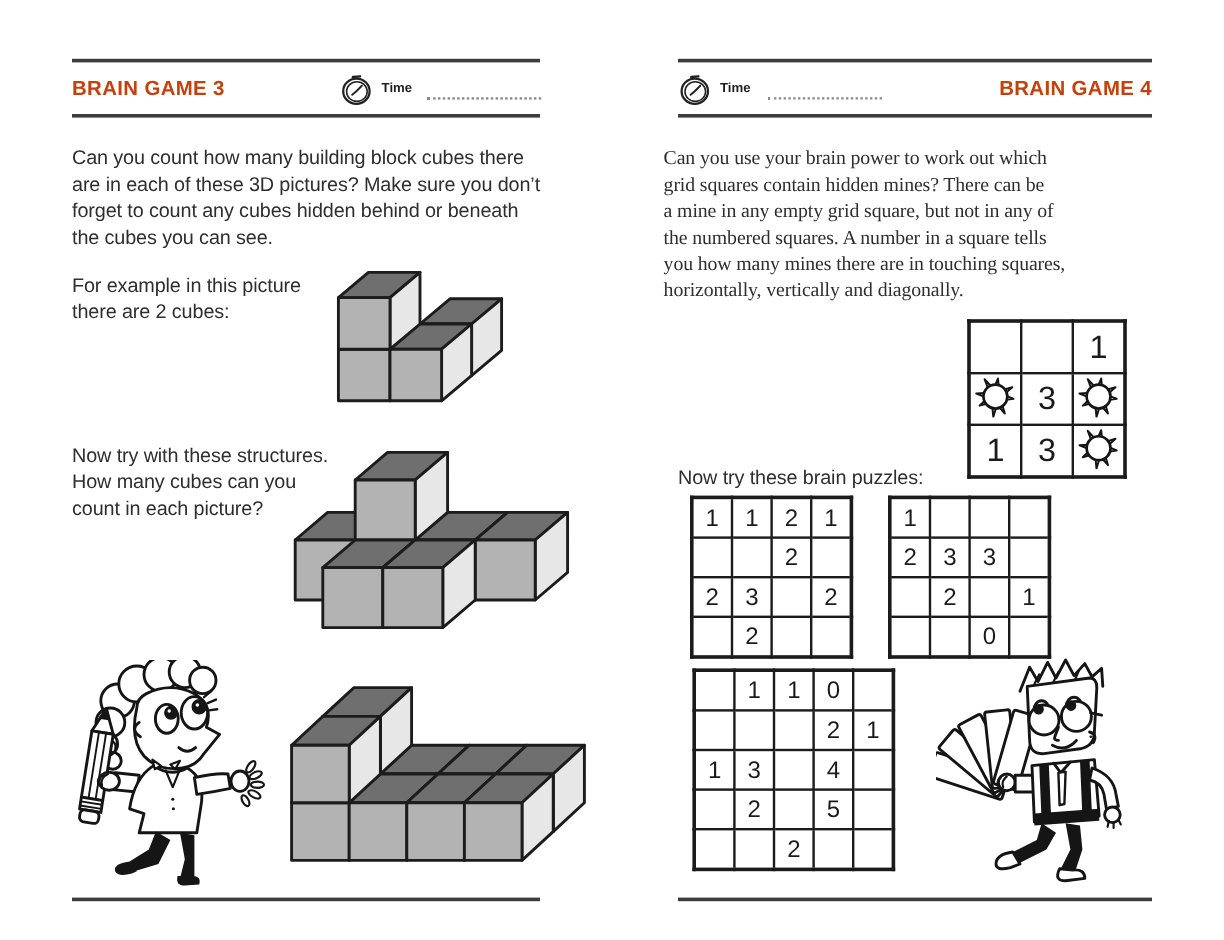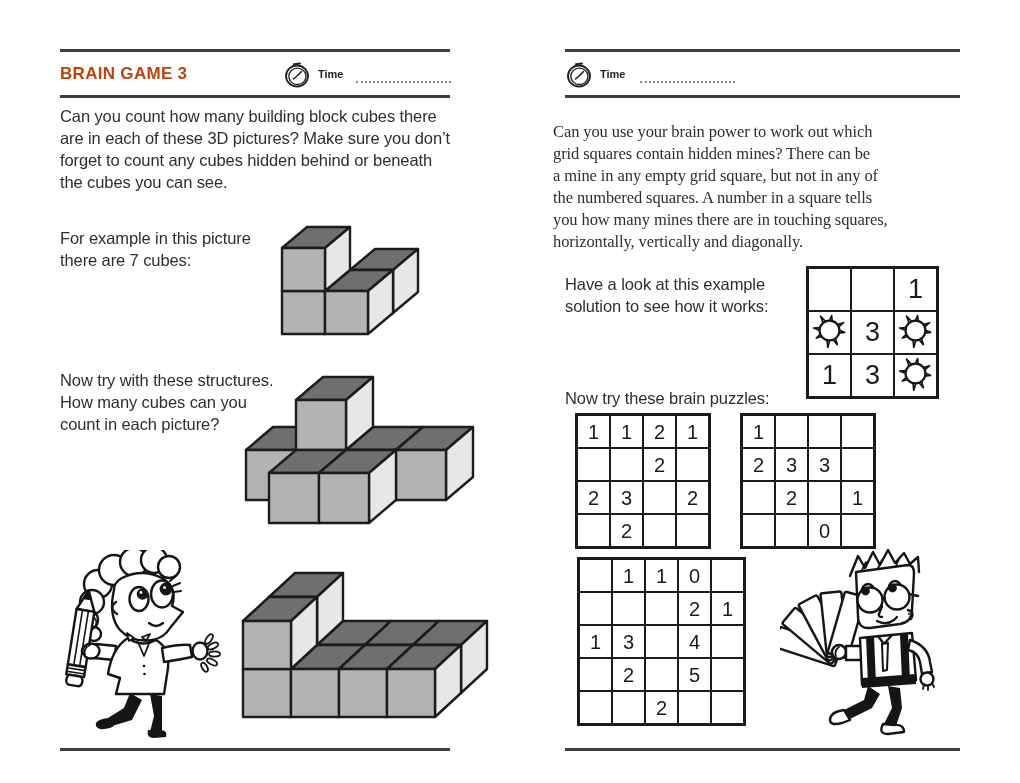--- a/index.html
+++ b/index.html
@@ -32,27 +32,27 @@
       <ellipse cx="14" cy="15" rx="11" ry="10.5" fill="#fff" stroke="#222" stroke-width="1.9"></ellipse>
       <ellipse cx="14.4" cy="15.3" rx="8.6" ry="8.2" fill="none" stroke="#222" stroke-width="1.3"></ellipse>
       <path d="M14 15 L18.5 10.5 M14 15 L10.5 18" stroke="#222" stroke-width="1.6" fill="none" stroke-linecap="round"></path>
     </svg>
   </span>
   <div class="tlabel" style="left:318px;top:68px;">Time</div>
   <div class="dots" style="left:356px;top:80px;width:95px;"></div>
 
   <div class="rule" style="left:60px;top:95px;width:390px;"></div>
 
-  <p class="cap" style="left:60px;top:88px;width:420px;">Can you count how many building block cubes there
+  <p class="cap" style="left:60px;top:104px;width:420px;">Can you count how many building block cubes there
 are in each of these 3D pictures? Make sure you don’t
 forget to count any cubes hidden behind or beneath
 the cubes you can see.</p>
 
   <p class="cap" style="left:60px;top:210px;width:230px;">For example in this picture
-there are 7 cubes:</p>
+there are 2 cubes:</p>
   <div class="fig" style="left:279px;top:224px;"><svg width="142" height="113" viewBox="-3 -110 142 113">
         <polygon points="68,-64 111,-64 136,-85 93,-85" fill="#6f6f6f" stroke="#1c1c1c" stroke-width="2.4" stroke-linejoin="round"></polygon>
         <polygon points="111,-21 136,-42 136,-85 111,-64" fill="#e7e7e7" stroke="#1c1c1c" stroke-width="2.4" stroke-linejoin="round"></polygon>
         <polygon points="68,-21 111,-21 111,-64 68,-64" fill="#b3b3b3" stroke="#1c1c1c" stroke-width="2.4" stroke-linejoin="round"></polygon>
         <polygon points="0,-43 43,-43 68,-64 25,-64" fill="#6f6f6f" stroke="#1c1c1c" stroke-width="2.4" stroke-linejoin="round"></polygon>
         <polygon points="43,0 68,-21 68,-64 43,-43" fill="#e7e7e7" stroke="#1c1c1c" stroke-width="2.4" stroke-linejoin="round"></polygon>
         <polygon points="0,0 43,0 43,-43 0,-43" fill="#b3b3b3" stroke="#1c1c1c" stroke-width="2.4" stroke-linejoin="round"></polygon>
         <polygon points="43,-43 86,-43 111,-64 68,-64" fill="#6f6f6f" stroke="#1c1c1c" stroke-width="2.4" stroke-linejoin="round"></polygon>
         <polygon points="86,0 111,-21 111,-64 86,-43" fill="#e7e7e7" stroke="#1c1c1c" stroke-width="2.4" stroke-linejoin="round"></polygon>
         <polygon points="43,0 86,0 86,-43 43,-43" fill="#b3b3b3" stroke="#1c1c1c" stroke-width="2.4" stroke-linejoin="round"></polygon>
@@ -185,32 +185,31 @@
   <span class="icon" style="left:565px;top:61px;">
     <svg width="28" height="28" viewBox="0 0 28 28">
       <path d="M11 3.2 L17 2.6" stroke="#222" stroke-width="2" fill="none" stroke-linecap="round"></path>
       <ellipse cx="14" cy="15" rx="11" ry="10.5" fill="#fff" stroke="#222" stroke-width="1.9"></ellipse>
       <ellipse cx="14.4" cy="15.3" rx="8.6" ry="8.2" fill="none" stroke="#222" stroke-width="1.3"></ellipse>
       <path d="M14 15 L18.5 10.5 M14 15 L10.5 18" stroke="#222" stroke-width="1.6" fill="none" stroke-linecap="round"></path>
     </svg>
   </span>
   <div class="tlabel" style="left:600px;top:68px;">Time</div>
   <div class="dots" style="left:640px;top:80px;width:95px;"></div>
+  <div class="ttl" style="left:790px;top:64px;width:170px;text-align:right;">BRAIN GAME 4</div>
 
   <div class="rule" style="left:565px;top:95px;width:395px;"></div>
 
   <p class="cap" style="left:553px;top:104px;width:430px;font-family:Liberation Serif, serif;">Can you use your brain power to work out which
 grid squares contain hidden mines? There can be
 a mine in any empty grid square, but not in any of
 the numbered squares. A number in a square tells
 you how many mines there are in touching squares,
 horizontally, vertically and diagonally.</p>
 
-  <p class="cap" style="left:565px;top:256px;width:240px;">Have a look at this example
-solution to see how it works:</p>
   <div class="gridbox" style="left:806px;top:266px;">
       <table class="mine-grid">
         <tbody>
           <tr>
             <td style="height: 41px; width: 41px; min-width: 41px; font-size: 27px;"></td>
             <td style="height: 41px; width: 41px; min-width: 41px; font-size: 27px;"></td>
             <td style="height: 41px; width: 41px; min-width: 41px; font-size: 27px;">1</td>
           </tr>
           <tr>
             <td style="height: 41px; width: 41px; min-width: 41px; font-size: 27px;"><svg width="35" height="35" viewBox="-19 -19 38 38">

